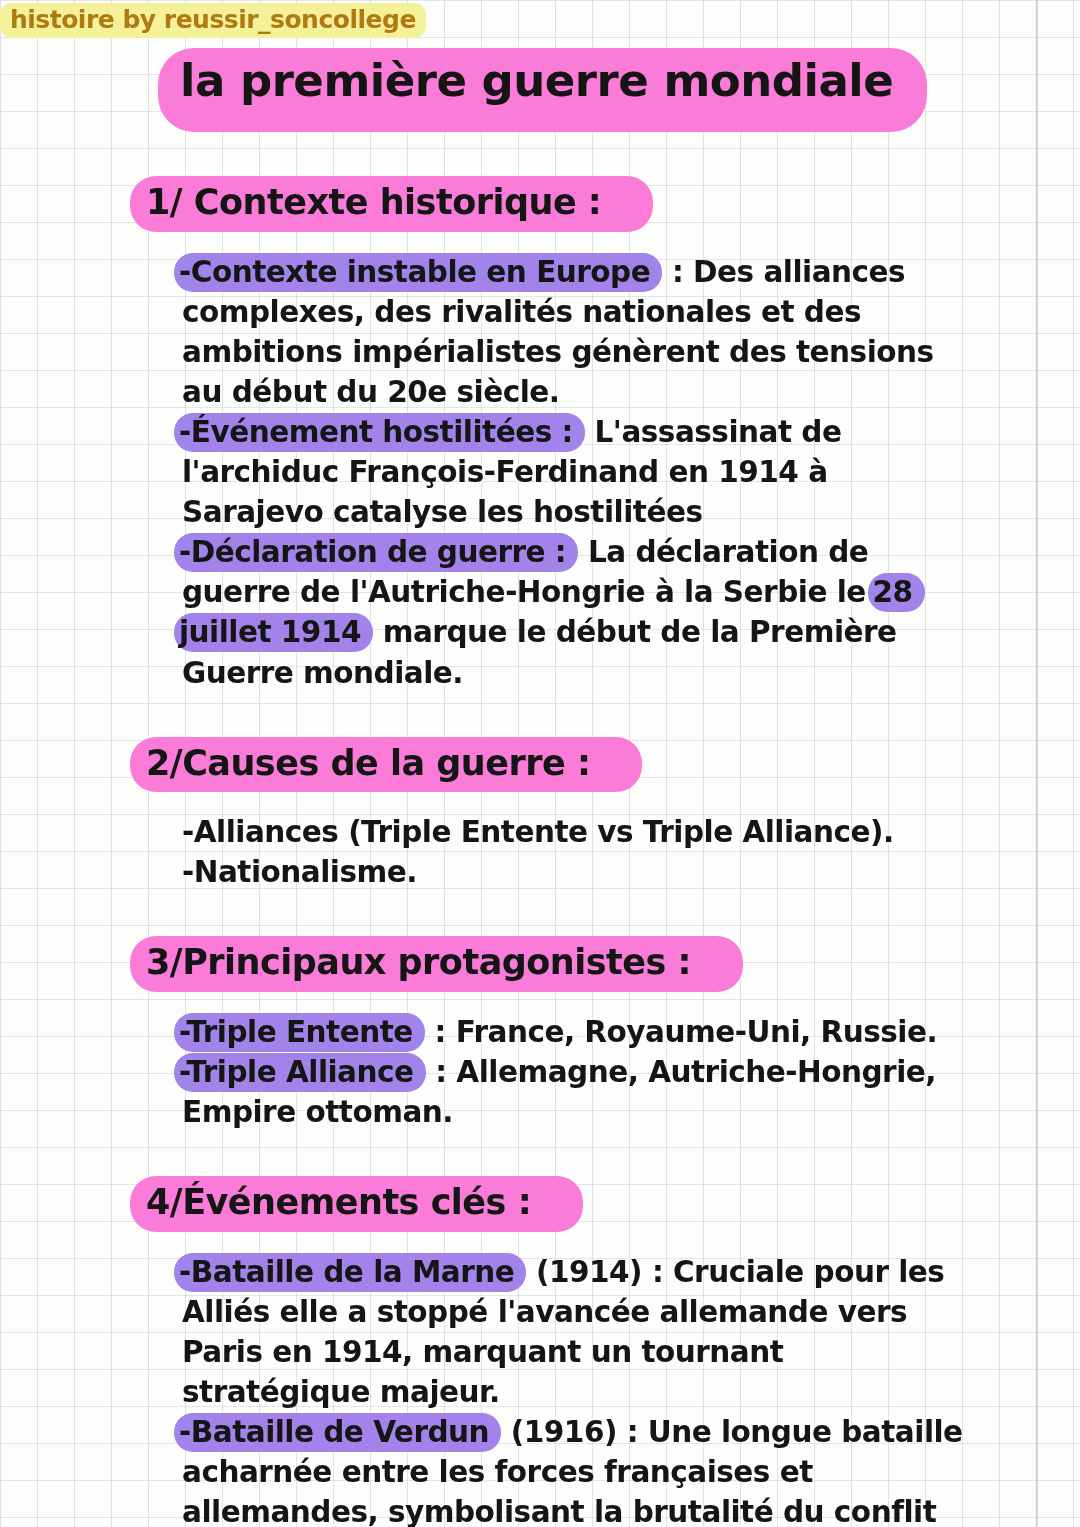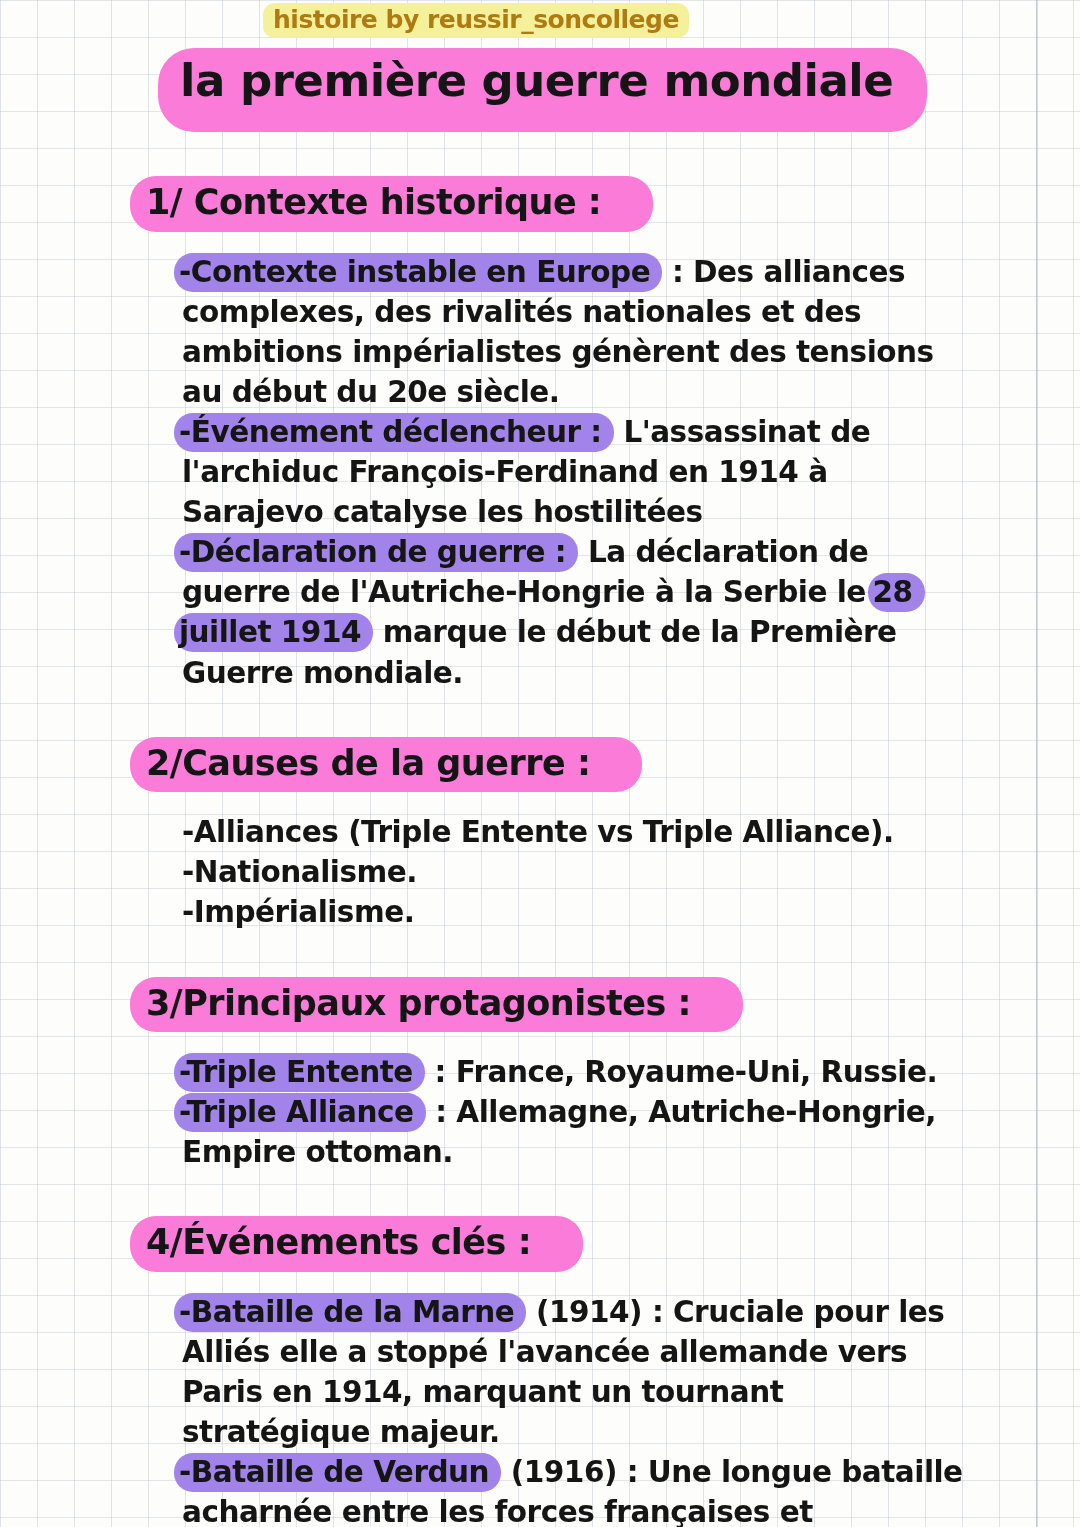--- a/index.html
+++ b/index.html
@@ -28,21 +28,21 @@
     position: absolute;
     top: 0;
     bottom: 0;
     left: 1036px;
     width: 2px;
     background: rgba(150,160,170,0.35);
     pointer-events: none;
   }
   .watermark {
     padding: 6px 128px 0 0;
-    text-align: center;
+    text-align: left;
     font-size: 25px;
     line-height: 1.1;
   }
   .watermark .hl-yellow {
     background: var(--yellow, #f5f19b);
     color: var(--watermark_ink, #b07a12);
     padding: 2px 10px 4px 10px;
     border-radius: 12px;
   }
   .title-row {
@@ -95,30 +95,29 @@
 
   <div class="title-row">
     <h1 class="title-pill" style="margin:0; font-weight:700;">la première guerre mondiale</h1>
   </div>
 
   <div>
       <section>
         <h2 class="section-heading"><span class="hl-pink">1/ Contexte historique :</span></h2>
         <div class="section-body">
           <p class="para"><span class="hl-purple">-Contexte instable en Europe</span><span> : Des alliances complexes, des rivalités nationales et des ambitions impérialistes génèrent des tensions au début du 20e siècle.</span></p>
-          <p class="para"><span class="hl-purple">-Événement déclencheur :</span><span> L'assassinat de l'archiduc François-Ferdinand en 1914 à Sarajevo catalyse les hostilitées</span></p>
+          <p class="para"><span class="hl-purple">-Événement hostilitées :</span><span> L'assassinat de l'archiduc François-Ferdinand en 1914 à Sarajevo catalyse les hostilitées</span></p>
           <p class="para"><span class="hl-purple">-Déclaration de guerre :</span><span> La déclaration de guerre de l'Autriche-Hongrie à la Serbie le </span><span class="hl-purple">28 juillet 1914</span><span> marque le début de la Première Guerre mondiale.</span></p>
         </div>
       </section>
       <section>
         <h2 class="section-heading"><span class="hl-pink">2/Causes de la guerre :</span></h2>
         <div class="section-body">
           <p class="para"><span>-Alliances (Triple Entente vs Triple Alliance).</span></p>
           <p class="para"><span>-Nationalisme.</span></p>
-          <p class="para"><span>-Impérialisme.</span></p>
         </div>
       </section>
       <section>
         <h2 class="section-heading"><span class="hl-pink">3/Principaux protagonistes :</span></h2>
         <div class="section-body">
           <p class="para"><span class="hl-purple">-Triple Entente</span><span> : France, Royaume-Uni, Russie.</span></p>
           <p class="para"><span class="hl-purple">-Triple Alliance</span><span> : Allemagne, Autriche-Hongrie, Empire ottoman.</span></p>
         </div>
       </section>
       <section>

